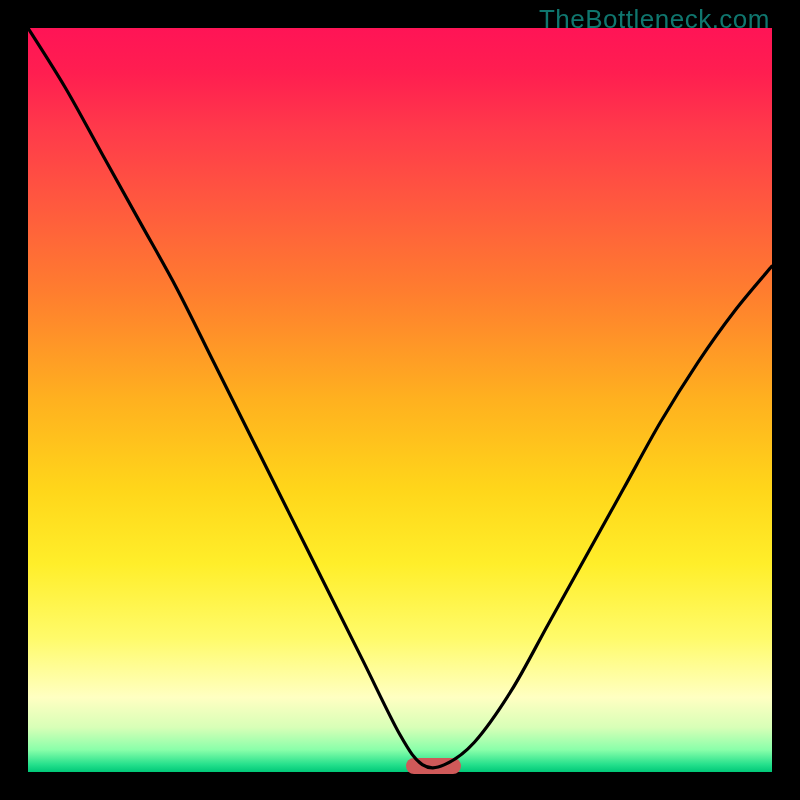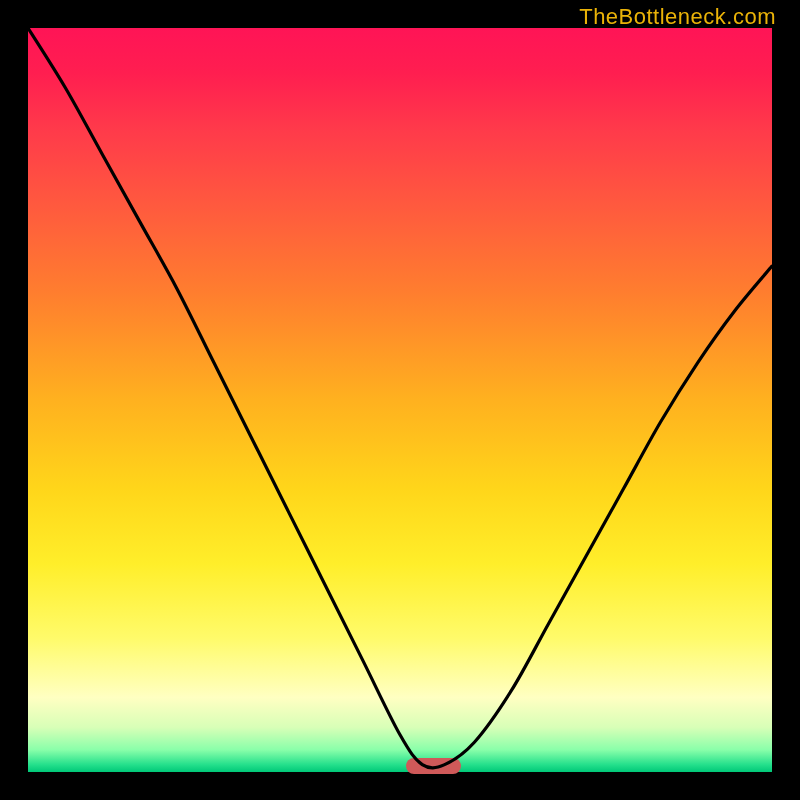--- a/index.html
+++ b/index.html
@@ -13,23 +13,23 @@
   }
   .frame {
     position: relative;
     width: 800px;
     height: 800px;
     background: #000;
   }
   .watermark {
     position: absolute;
     top: 4px;
-    right: 24px;
-    color: #eab308;
-    font-size: 22px;
+    right: 30px;
+    color: #0f766e;
+    font-size: 26px;
     font-weight: 500;
     letter-spacing: 0.5px;
     z-index: 10;
   }
   .plot-area {
     position: absolute;
     left: 28px;
     top: 28px;
     width: 744px;
     height: 744px;

